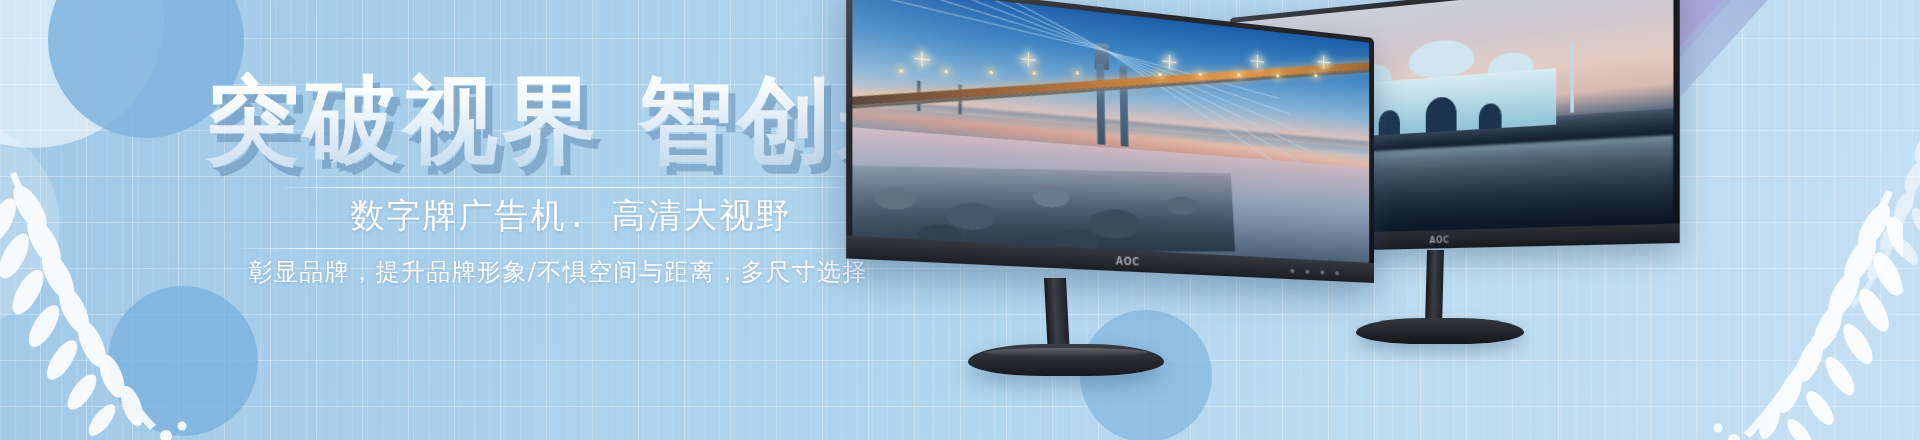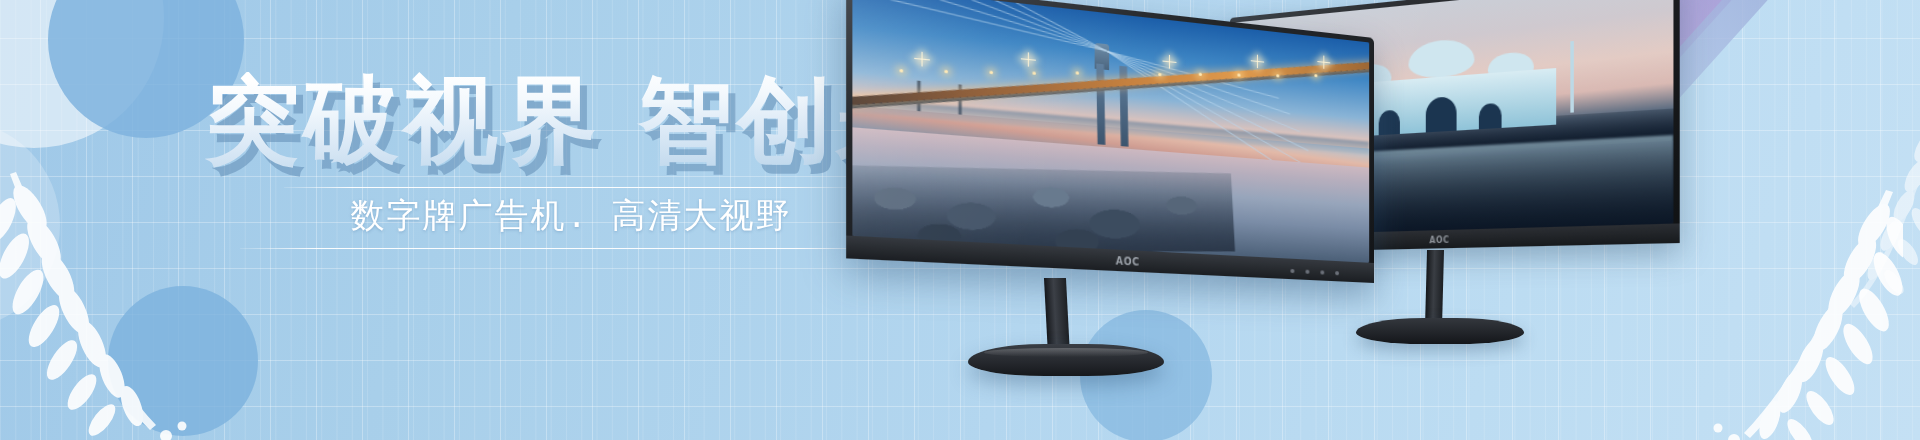--- a/index.html
+++ b/index.html
@@ -448,20 +448,21 @@
 
   <div id="text-block">
 
     <div id="headline-shadow">突破视界 智创未来</div>
     <div id="headline">突破视界 智创未来</div>
 
     <div class="divider" id="divider-top"></div>
     <div id="subtitle">数字牌广告机. 高清大视野</div>
     <div class="divider" id="divider-bottom"></div>
 
+    <div id="tagline">彰显品牌，提升品牌形象/不惧空间与距离，多尺寸选择</div>
   </div>
 
   <div id="monitors">
 
     <div id="monitor-rear">
       <div id="rear-arm"></div>
       <div id="rear-bezel">
         <div id="rear-screen">
           <div id="rear-trees"></div>
           <div class="mosque-spire" style="left:21%;top:22%;width:3px;height:30%;"></div>

